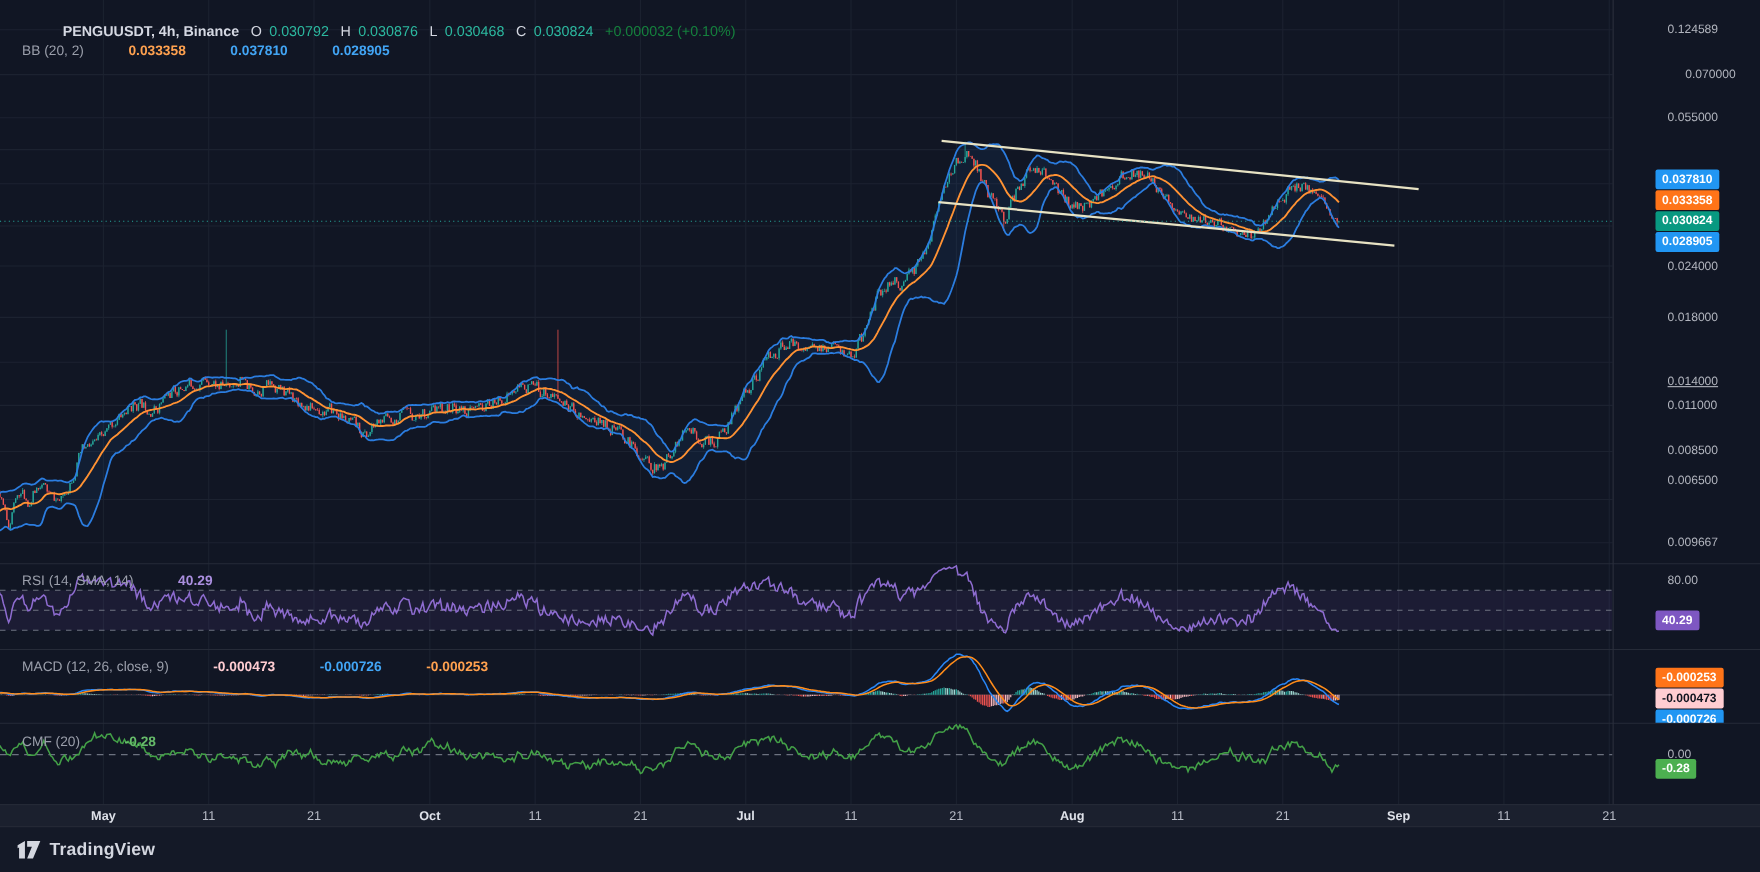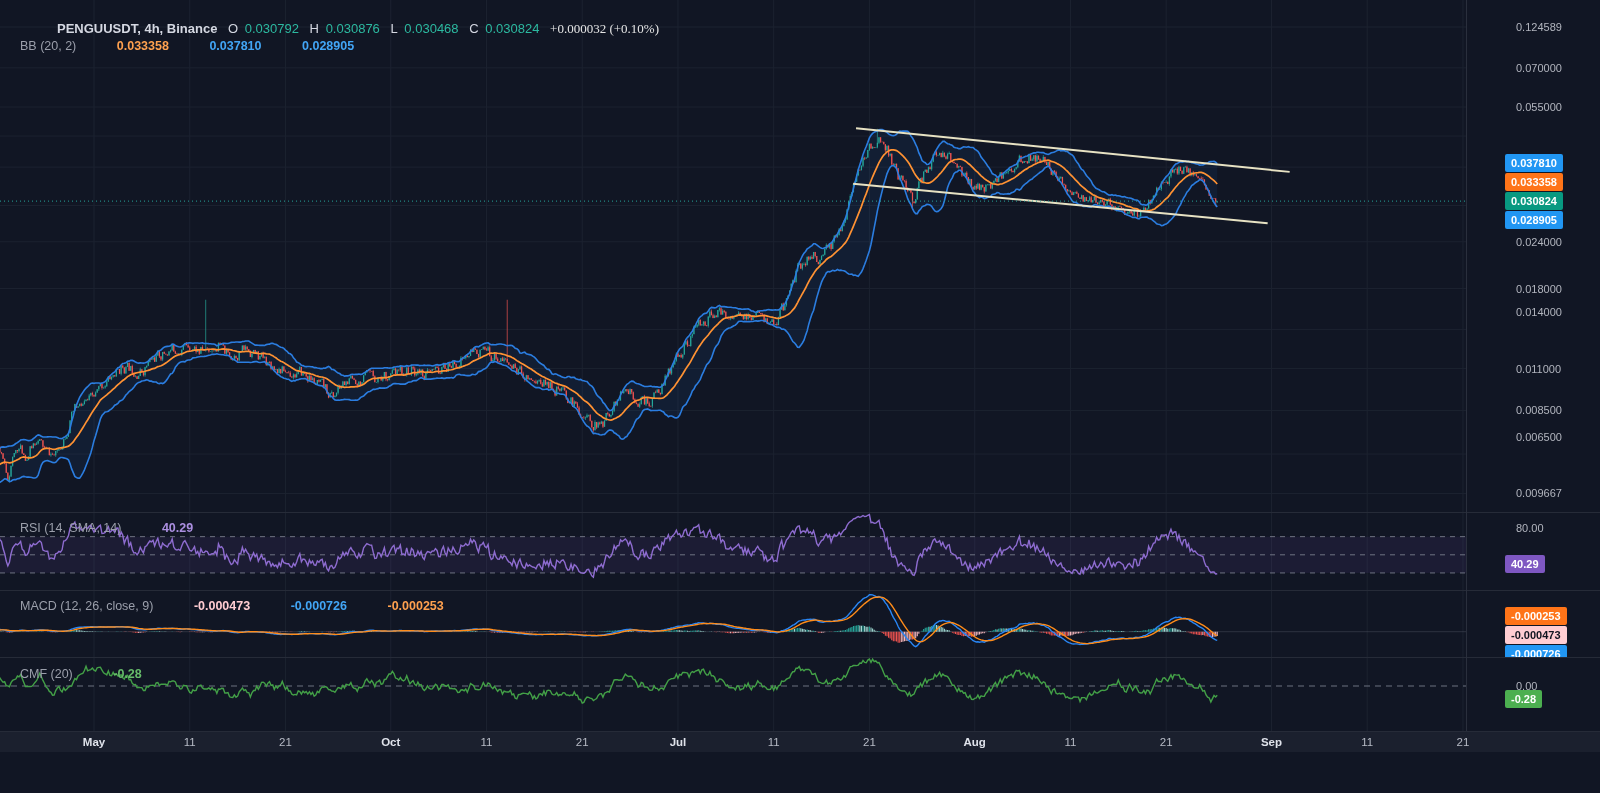--- a/index.html
+++ b/index.html
@@ -120,21 +120,21 @@
   <div class="hdr" style="top:21px">
     <span class="t600" style="color: rgb(213, 216, 226);">PENGUUSDT, 4h, Binance</span><span class="gap"></span>
     <span style="color: rgb(213, 216, 226);">O</span><span class="sgap"></span>
     <span style="color: rgb(44, 185, 160);">0.030792</span><span class="gap"></span>
     <span style="color: rgb(213, 216, 226);">H</span><span class="sgap"></span>
     <span style="color: rgb(44, 185, 160);">0.030876</span><span class="gap"></span>
     <span style="color: rgb(213, 216, 226);">L</span><span class="sgap"></span>
     <span style="color: rgb(44, 185, 160);">0.030468</span><span class="gap"></span>
     <span style="color: rgb(213, 216, 226);">C</span><span class="sgap"></span>
     <span style="color: rgb(44, 185, 160);">0.030824</span><span class="gap"></span>
-    <span style="color: #e5e5e5; font-family: Liberation Serif, serif;">+0.000032 (+0.10%)</span>
+    <span style="color: #15803d;">+0.000032 (+0.10%)</span>
   </div>
 
   <div class="legendrow" style="top:38px">
     <span>BB (20, 2)</span><span class="gap"></span>
     <span class="t600" style="color: rgb(255, 161, 79);">0.033358</span><span class="gap"></span>
     <span class="t600" style="color: rgb(66, 165, 245);">0.037810</span><span class="gap"></span>
     <span class="t600" style="color: rgb(66, 165, 245);">0.028905</span>
   </div>
 
   <div class="legendrow" style="top:520px">
@@ -149,25 +149,25 @@
     <span class="t600" style="color: rgb(255, 161, 79);">-0.000253</span>
   </div>
 
   <div class="legendrow" style="top:666px">
     <span>CMF (20)</span><span class="gap"></span>
     <span class="t600" style="color: rgb(102, 187, 106);">-0.28</span>
   </div>
 
   <div id="scale-price" class="scale-col" style="top:0;height:512px">
       <div class="axlbl" style="top: 20px; color: rgb(178, 181, 190);">0.124589</div>
-      <div class="axlbl" style="top: 60.8386px; color: rgb(178, 181, 190);">0.070000</div>
+      <div class="axlbl" style="top: 60.8386px; color: rgb(178, 181, 190); margin-left: 16px;">0.070000</div>
       <div class="axlbl" style="top: 100.027px; color: rgb(178, 181, 190);">0.055000</div>
       <div class="axlbl" style="top: 234.785px; color: rgb(178, 181, 190);">0.024000</div>
       <div class="axlbl" style="top: 281.534px; color: rgb(178, 181, 190);">0.018000</div>
-      <div class="axlbl" style="top: 305px; color: rgb(178, 181, 190);">0.014000</div>
+      <div class="axlbl" style="top: 340px; color: rgb(178, 181, 190); text-decoration: underline;">0.014000</div>
       <div class="axlbl" style="top: 361.561px; color: rgb(178, 181, 190); text-align: right;">0.011000</div>
       <div class="axlbl" style="top: 403.458px; color: rgb(178, 181, 190);">0.008500</div>
       <div class="axlbl" style="top: 430px; color: rgb(178, 181, 190);">0.006500</div>
       <div class="axlbl" style="top: 486.467px; color: rgb(178, 181, 190);">0.009667</div>
       <div class="badge" style="background: rgb(33, 150, 243); top: 154.121px;">0.037810</div>
       <div class="badge" style="background: rgb(255, 116, 24); top: 173.121px;">0.033358</div>
       <div class="badge" style="background: rgb(8, 153, 129); top: 192.121px;">0.030824</div>
       <div class="badge" style="background: rgb(33, 150, 243); top: 211.121px;">0.028905</div>
     </div>
   <div id="scale-rsi" class="scale-col" style="top:512px;height:78px">
@@ -195,13 +195,22 @@
       <div class="tlabel" style="left: 773.68px;">11</div>
       <div class="tlabel" style="left: 869.41px;">21</div>
       <div class="tlabel major" style="left: 974.72px;">Aug</div>
       <div class="tlabel" style="left: 1070.45px;">11</div>
       <div class="tlabel" style="left: 1166.18px;">21</div>
       <div class="tlabel major" style="left: 1271.48px;">Sep</div>
       <div class="tlabel" style="left: 1367.21px;">11</div>
       <div class="tlabel" style="left: 1462.94px;">21</div>
     </div>
 
+  <div id="footer" style="background: rgb(20, 25, 39);">
+    <div id="brand">
+      <svg width="24" height="19" viewBox="0 0 36 28">
+        <path d="M3 8 L13 2 L13 26 L5 26 L5 11 L3 12 Z" fill="#d4d7e0"></path>
+        <path d="M16 2 L34 2 L24 26 L16 26 L22.5 10 L16 10 Z" fill="#d4d7e0"></path>
+      </svg>
+      <span>TradingView</span>
+    </div>
+  </div>
 </div>
 
 </body></html>

